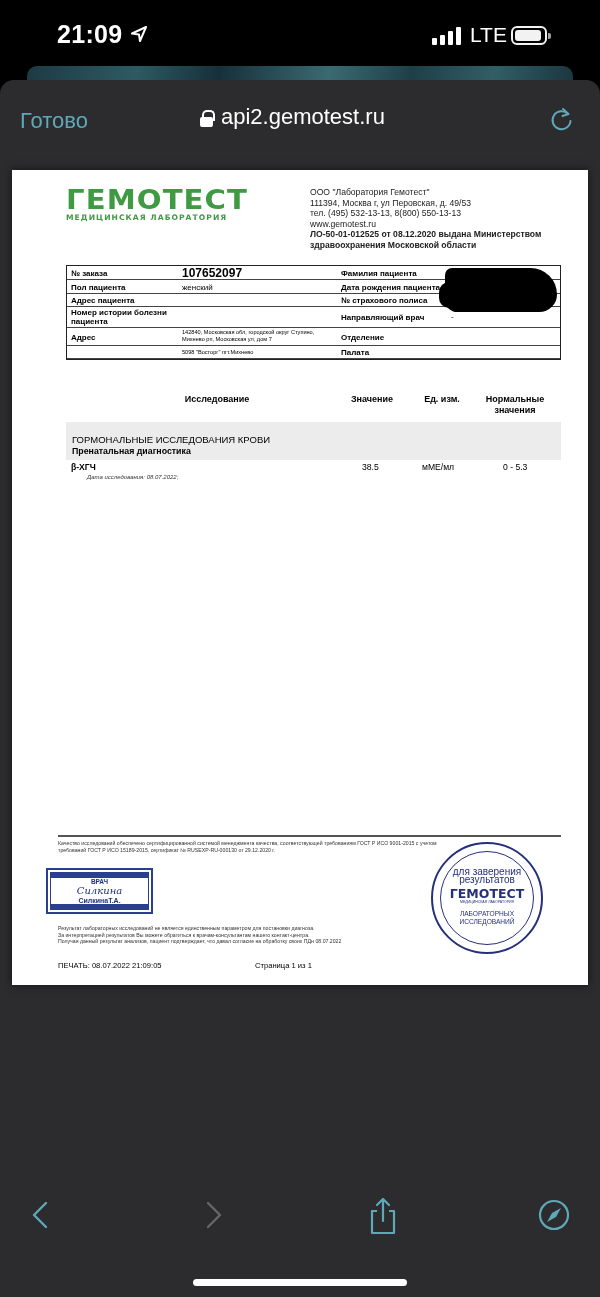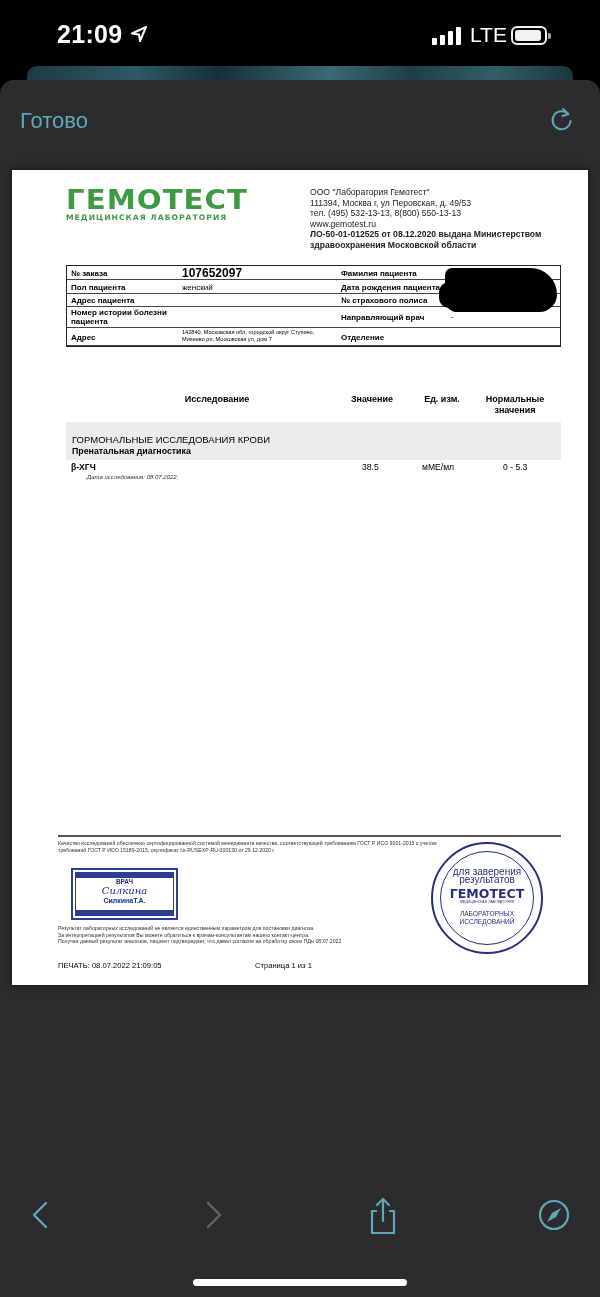--- a/index.html
+++ b/index.html
@@ -57,21 +57,21 @@
   .results-head { position: absolute; top: 224px; font-size: 9px; font-weight: bold; text-align: center; line-height: 10.5px; }
   .section-band { position: absolute; left: 54px; top: 252px; width: 495px; height: 38px; background: #ececec; }
   .section-title { position: absolute; left: 60px; top: 264px; font-size: 9.5px; font-weight: normal; }
   .subsection-title { position: absolute; left: 60px; top: 276px; font-size: 8.8px; font-weight: bold; }
   .result-row { position: absolute; left: 54px; top: 292px; width: 495px; height: 12px; font-size: 8.6px; text-align: center; }
   .result-row span { position: absolute; }
   .study-date { position: absolute; left: 75px; top: 304px; font-size: 6px; font-style: italic; color: #333; }
 
   .footer-line { position: absolute; left: 46px; top: 665px; width: 503px; height: 2px; background: #555; }
   .footer-note { position: absolute; font-size: 5.2px; color: #333; line-height: 6.6px; }
-  .doctor-stamp { position: absolute; left: 59px; top: 698px; width: 107px; height: 52px; border: 2px solid #2a3f8f; padding: 2px; }
+  .doctor-stamp { position: absolute; left: 34px; top: 698px; width: 107px; height: 46px; border: 2px solid #2a3f8f; padding: 2px; }
   .doctor-stamp .inner { width: 100%; height: 100%; border: 1px solid #2a3f8f; position: relative; color: #1d2f80; text-align: center; }
   .stamp-band { position: absolute; left: 0; width: 100%; height: 5px; background: #2a3f8f; }
   .stamp-title { position: absolute; top: 5px; width: 100%; font-size: 6.5px; font-weight: bold; }
   .stamp-sign { position: absolute; top: 12px; width: 100%; font-family: "DejaVu Serif", serif; font-style: italic; font-size: 10px; }
   .stamp-name { position: absolute; top: 24px; width: 100%; font-size: 7px; font-weight: bold; }
 
   .seal { position: absolute; left: 419px; top: 672px; width: 112px; height: 112px; border-radius: 50%; border: 2.5px solid #26307a; }
   .seal .ring { position: absolute; left: 7px; top: 7px; width: 94px; height: 94px; border-radius: 50%; border: 1.5px solid #26307a; }
   .seal-txt { position: absolute; width: 100%; text-align: center; color: #26307a; }
   .seal-top { top: 24px; font-size: 10px; line-height: 8px; }
@@ -103,20 +103,24 @@
   </div>
   <div class="net-label">LTE</div>
   <div class="battery-icon"></div>
 </div>
 
 <div class="back-card"></div>
 
 <div class="sheet">
   <div class="nav-bar">
     <button class="done-button">Готово</button>
+    <div class="url-wrap">
+      <span class="lock-icon"></span>
+      <span class="url-text">api2.gemotest.ru</span>
+    </div>
     <svg class="reload-button" viewBox="0 0 28 28">
       <path d="M20 8 A9 9 0 1 0 22.5 15" fill="none" stroke="#5fa8b8" stroke-width="2" stroke-linecap="round"></path>
       <path d="M15 3 L20.5 8 L14.5 10" fill="none" stroke="#5fa8b8" stroke-width="2" stroke-linecap="round" stroke-linejoin="round"></path>
     </svg>
   </div>
 </div>
 
 <div class="doc-page">
   <div class="logo">
     <div class="logo-main">ГЕМОТЕСТ</div>
@@ -152,20 +156,24 @@
       <span class="lbl" style="top:10px">пациента</span>
       <span class="rlbl" style="top:6px">Направляющий врач</span>
       <span class="rval" style="top:5px">-</span>
     </div>
     <div class="pt-row" style="height:18px">
       <span class="lbl" style="top:5px">Адрес</span>
       <span class="val" style="top:1px;font-size:5.6px">142840, Московская обл, городской округ Ступино,</span>
       <span class="val" style="top:8px;font-size:5.6px">Михнево рп, Московская ул, дом 7</span>
       <span class="rlbl" style="top:5px">Отделение</span>
     </div>
+    <div class="pt-row" style="height:13px">
+      <span class="val" style="top:3px;font-size:5.6px">5098 "Восторг" пгт.Михнево</span>
+      <span class="rlbl" style="top:2px">Палата</span>
+    </div>
     <div class="redaction"></div>
   </div>
 
 
   <div class="results-head" style="left:150px;width:110px">Исследование</div>
   <div class="results-head" style="left:330px;width:60px">Значение</div>
   <div class="results-head" style="left:400px;width:60px">Ед. изм.</div>
   <div class="results-head" style="left:468px;width:70px">Нормальные</div>
   <div class="results-head" style="left:468px;width:70px;top:235px">значения</div>
 

